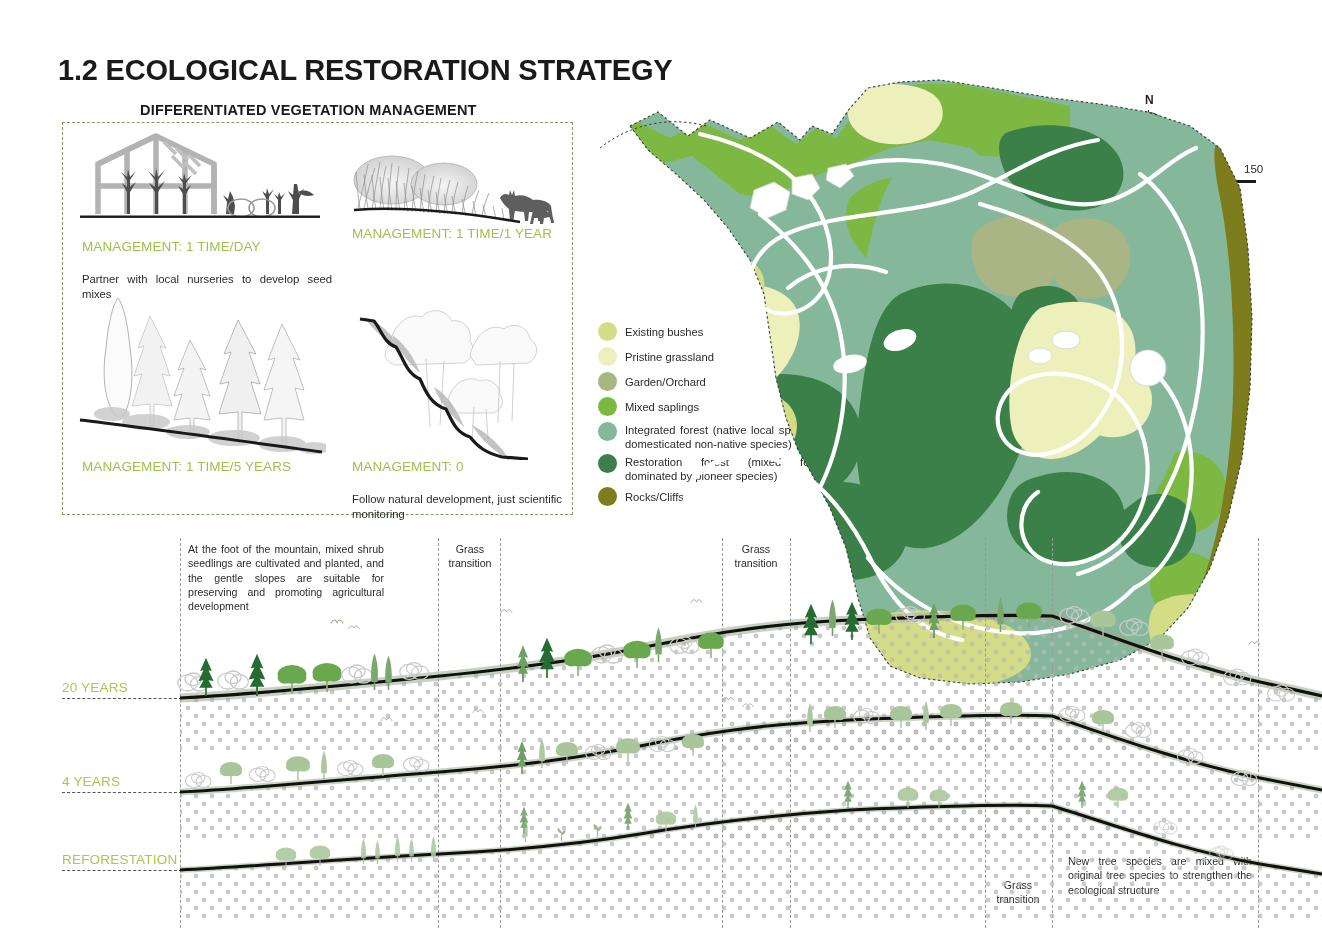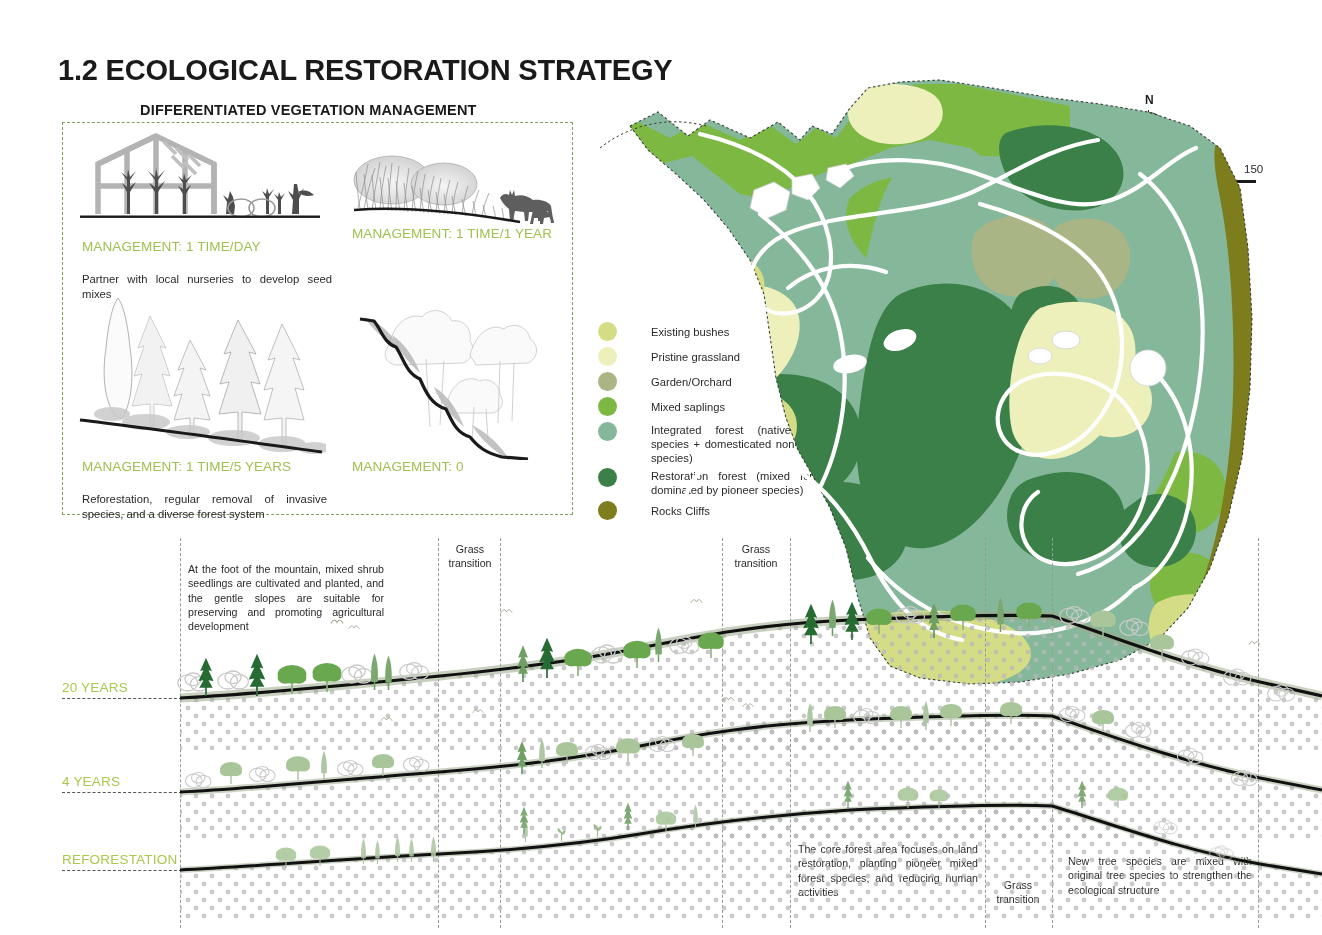--- a/index.html
+++ b/index.html
@@ -52,21 +52,20 @@
     margin-top: 18px;
   }
   .illus { position: absolute; }
 
   
   #legend { left: 598px; top: 322px; width: 230px; }
   .legend-row {
     display: flex; align-items: flex-start;
     margin-bottom: 5px;
     min-height: 20px;
-    gap: 26px;
   }
   .legend-swatch {
     width: 19px; height: 19px;
     border-radius: 50%;
     flex: 0 0 19px;
     margin-right: 8px;
   }
   .legend-label {
     font-size: 11.2px;
     line-height: 1.25;
@@ -262,21 +261,20 @@
       <ellipse cx="110" cy="140" rx="22" ry="7"></ellipse>
         <ellipse cx="156" cy="146" rx="26" ry="8"></ellipse>
       <ellipse cx="204" cy="152" rx="24" ry="8"></ellipse>
         <ellipse cx="236" cy="156" rx="16" ry="6"></ellipse>
     </g>
     <path d="M2 128 C56 134 140 146 244 160" stroke="#1a1a1a" stroke-width="3" fill="none"></path>
   </svg>
 </div>
 <div class="mgmt-cell abs" style="left:82px; top:459px; width:245px;">
   <div class="mgmt-title">MANAGEMENT: 1 TIME/5 YEARS</div>
-  <div class="mgmt-desc">Reforestation, regular removal of invasive species, and a diverse forest system</div>
 </div>
 
 <div class="mgmt-cell abs" style="left:352px; top:295px; width:215px;">
   <svg class="illus" width="216" height="165" viewBox="0 0 216 165">
     <g stroke="#bfbfbf" stroke-width="0.7" fill="#fafafa">
       <path d="M36 52 C42 28 56 18 70 22 C78 12 94 14 100 26 C112 24 120 34 118 46 C124 54 120 66 110 68 L44 70 C34 68 30 60 36 52 z"></path>
       <path d="M118 60 C124 38 138 28 152 34 C162 26 176 32 178 44 C188 50 186 64 176 68 L124 70 z"></path>
       <path d="M96 104 C102 86 116 80 128 86 C138 82 148 90 148 100 C154 108 148 118 138 118 L102 118 z"></path>
     </g>
     <g stroke="#c4c4c4" stroke-width="0.8" fill="none">
@@ -291,20 +289,21 @@
       <path d="M12 22 C26 26 40 38 48 54 C36 48 22 36 12 22 z"></path>
       <path d="M40 40 C52 48 62 62 68 78 C56 68 46 54 40 40 z"></path>
       <path d="M82 92 C96 100 106 116 112 132 C100 122 88 108 82 92 z"></path>
       <path d="M120 130 C136 138 150 152 158 166 C142 156 128 144 120 130 z"></path>
     </g>
     <path d="M8 24 L22 26 C30 36 32 48 44 52 C52 64 54 78 68 84 C74 98 80 110 94 114 C100 126 104 138 118 142 C126 152 134 158 150 162 L176 164" stroke="#1a1a1a" stroke-width="3.2" fill="none" stroke-linejoin="round"></path>
   </svg>
 </div>
 <div class="mgmt-cell abs" style="left:352px; top:459px; width:210px;">
   <div class="mgmt-title">MANAGEMENT: 0</div>
+  <div class="mgmt-desc">Follow natural development, just scientific monitoring</div>
 </div>
 
 <div class="abs" id="legend">
   <div class="legend-row">
     <div class="legend-swatch" style="background:#d4dd86"></div>
     <div class="legend-label">Existing bushes</div>
   </div>
   <div class="legend-row">
     <div class="legend-swatch" style="background:#eef0bc"></div>
     <div class="legend-label">Pristine grassland</div>
@@ -488,25 +487,24 @@
 
   <div class="divider" style="left:180px; top:18px; height:390px;"></div>
   <div class="divider" style="left:438px; top:18px; height:390px;"></div>
   <div class="divider" style="left:500px; top:18px; height:390px;"></div>
   <div class="divider" style="left:722px; top:18px; height:390px;"></div>
   <div class="divider" style="left:790px; top:18px; height:390px;"></div>
   <div class="divider" style="left:985px; top:18px; height:390px;"></div>
   <div class="divider" style="left:1052px; top:18px; height:390px;"></div>
   <div class="divider" style="left:1258px; top:18px; height:390px;"></div>
 
-  <div class="sect-note" style="left:188px; top:22px; width:196px;margin-top:20px;">At the foot of the mountain, mixed shrub seedlings are cultivated and planted, and the gentle slopes are suitable for preserving and promoting agricultural development</div>
+  <div class="sect-note" style="left:188px; top:22px; width:196px;">At the foot of the mountain, mixed shrub seedlings are cultivated and planted, and the gentle slopes are suitable for preserving and promoting agricultural development</div>
   <div class="sect-note" style="left:444px; top:22px; width:52px; text-align:center;">Grass transition</div>
   <div class="sect-note" style="left:730px; top:22px; width:52px; text-align:center;">Grass transition</div>
 
-  <div class="sect-note" style="left:798px; top:322px; width:180px;">The core forest area focuses on land restoration, planting pioneer mixed forest species, and reducing human activities</div>
   <div class="sect-note" style="left:990px; top:358px; width:56px; text-align:center;">Grass transition</div>
   <div class="sect-note" style="left:1068px; top:334px; width:184px;">New tree species are mixed with original tree species to strengthen the ecological structure</div>
 
   <div class="year-label" style="left:62px; top:160px;">20 YEARS</div>
   <div class="hline" style="left:62px; top:178px; width:120px;"></div>
 
   <div class="year-label" style="left:62px; top:254px;">4 YEARS</div>
   <div class="hline" style="left:62px; top:272px; width:120px;"></div>
 
   <div class="year-label" style="left:62px; top:332px;">REFORESTATION</div>

